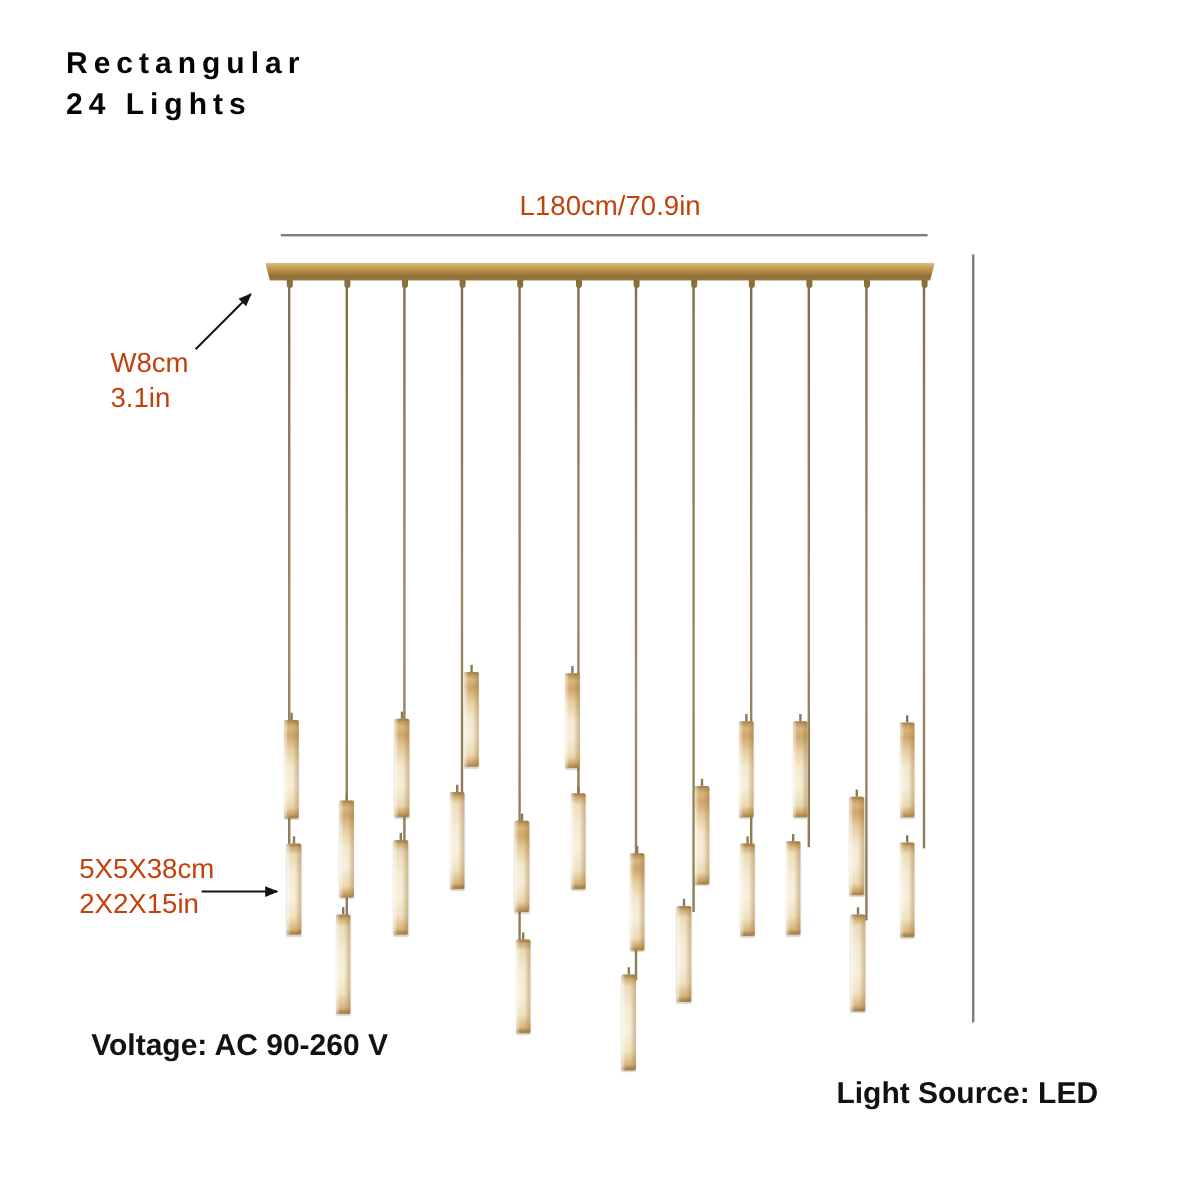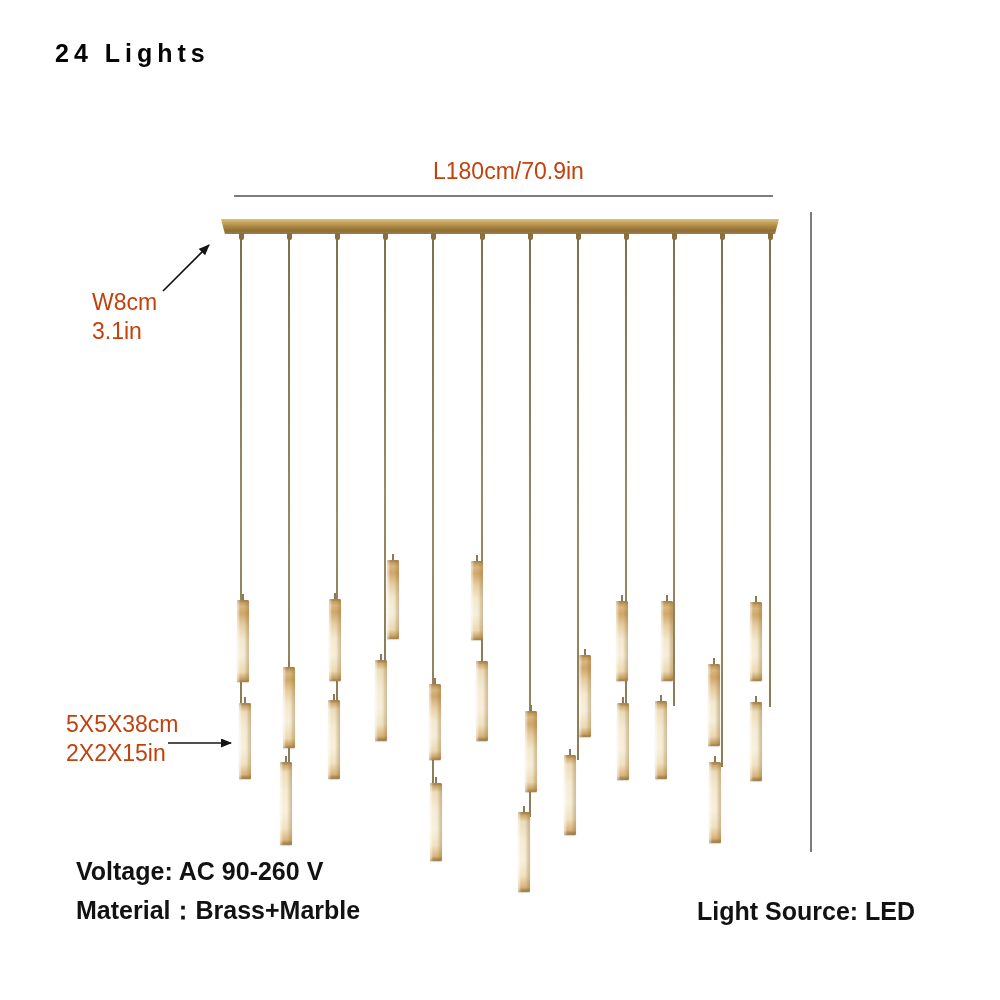--- a/index.html
+++ b/index.html
@@ -41,20 +41,21 @@
 
   #arrows{position:absolute;left:0;top:0;width:1000px;height:1000px;pointer-events:none;}
   #arrows line{stroke:#141414;stroke-width:1.7;}
 </style>
 </head>
 <body>
 
 <div class="stage">
 
   <div class="title">
+    <div>Rectangular</div>
     <div>24 Lights</div>
   </div>
 
   <div class="dim-label" id="label-length">L180cm/70.9in</div>
   <div class="dim-line" id="length-line" style="left: 234px; top: 195px; width: 539px; height: 2px;"></div>
   <div class="dim-line" id="height-line" style="left: 810px; top: 212px; width: 2px; height: 640px;"></div>
 
   <div class="dim-label" id="label-width">
     <div>W8cm</div>
     <div>3.1in</div>
@@ -122,15 +123,14 @@
       <div class="ferrule" style="left: 719.5px; top: 233px; width: 5px; height: 7px;"></div>
       <div class="pendant upper" style="left: 708px; top: 664px; width: 12px; height: 82px;"></div>
       <div class="pendant lower" style="left: 709px; top: 762px; width: 12px; height: 81px;"></div>
       <div class="cord" style="left: 769px; top: 233px; width: 2px; height: 474px;"></div>
       <div class="ferrule" style="left: 767.5px; top: 233px; width: 5px; height: 7px;"></div>
       <div class="pendant upper" style="left: 750px; top: 602px; width: 12px; height: 79px;"></div>
       <div class="pendant lower" style="left: 750px; top: 702px; width: 12px; height: 79px;"></div>
     </div>
 
   <div class="spec" id="spec-voltage">Voltage: AC 90-260 V</div>
-  <div class="spec" id="spec-material">Material：Brass+Marble</div>
   <div class="spec" id="spec-light">Light Source: LED</div>
 </div>
 
 </body></html>

